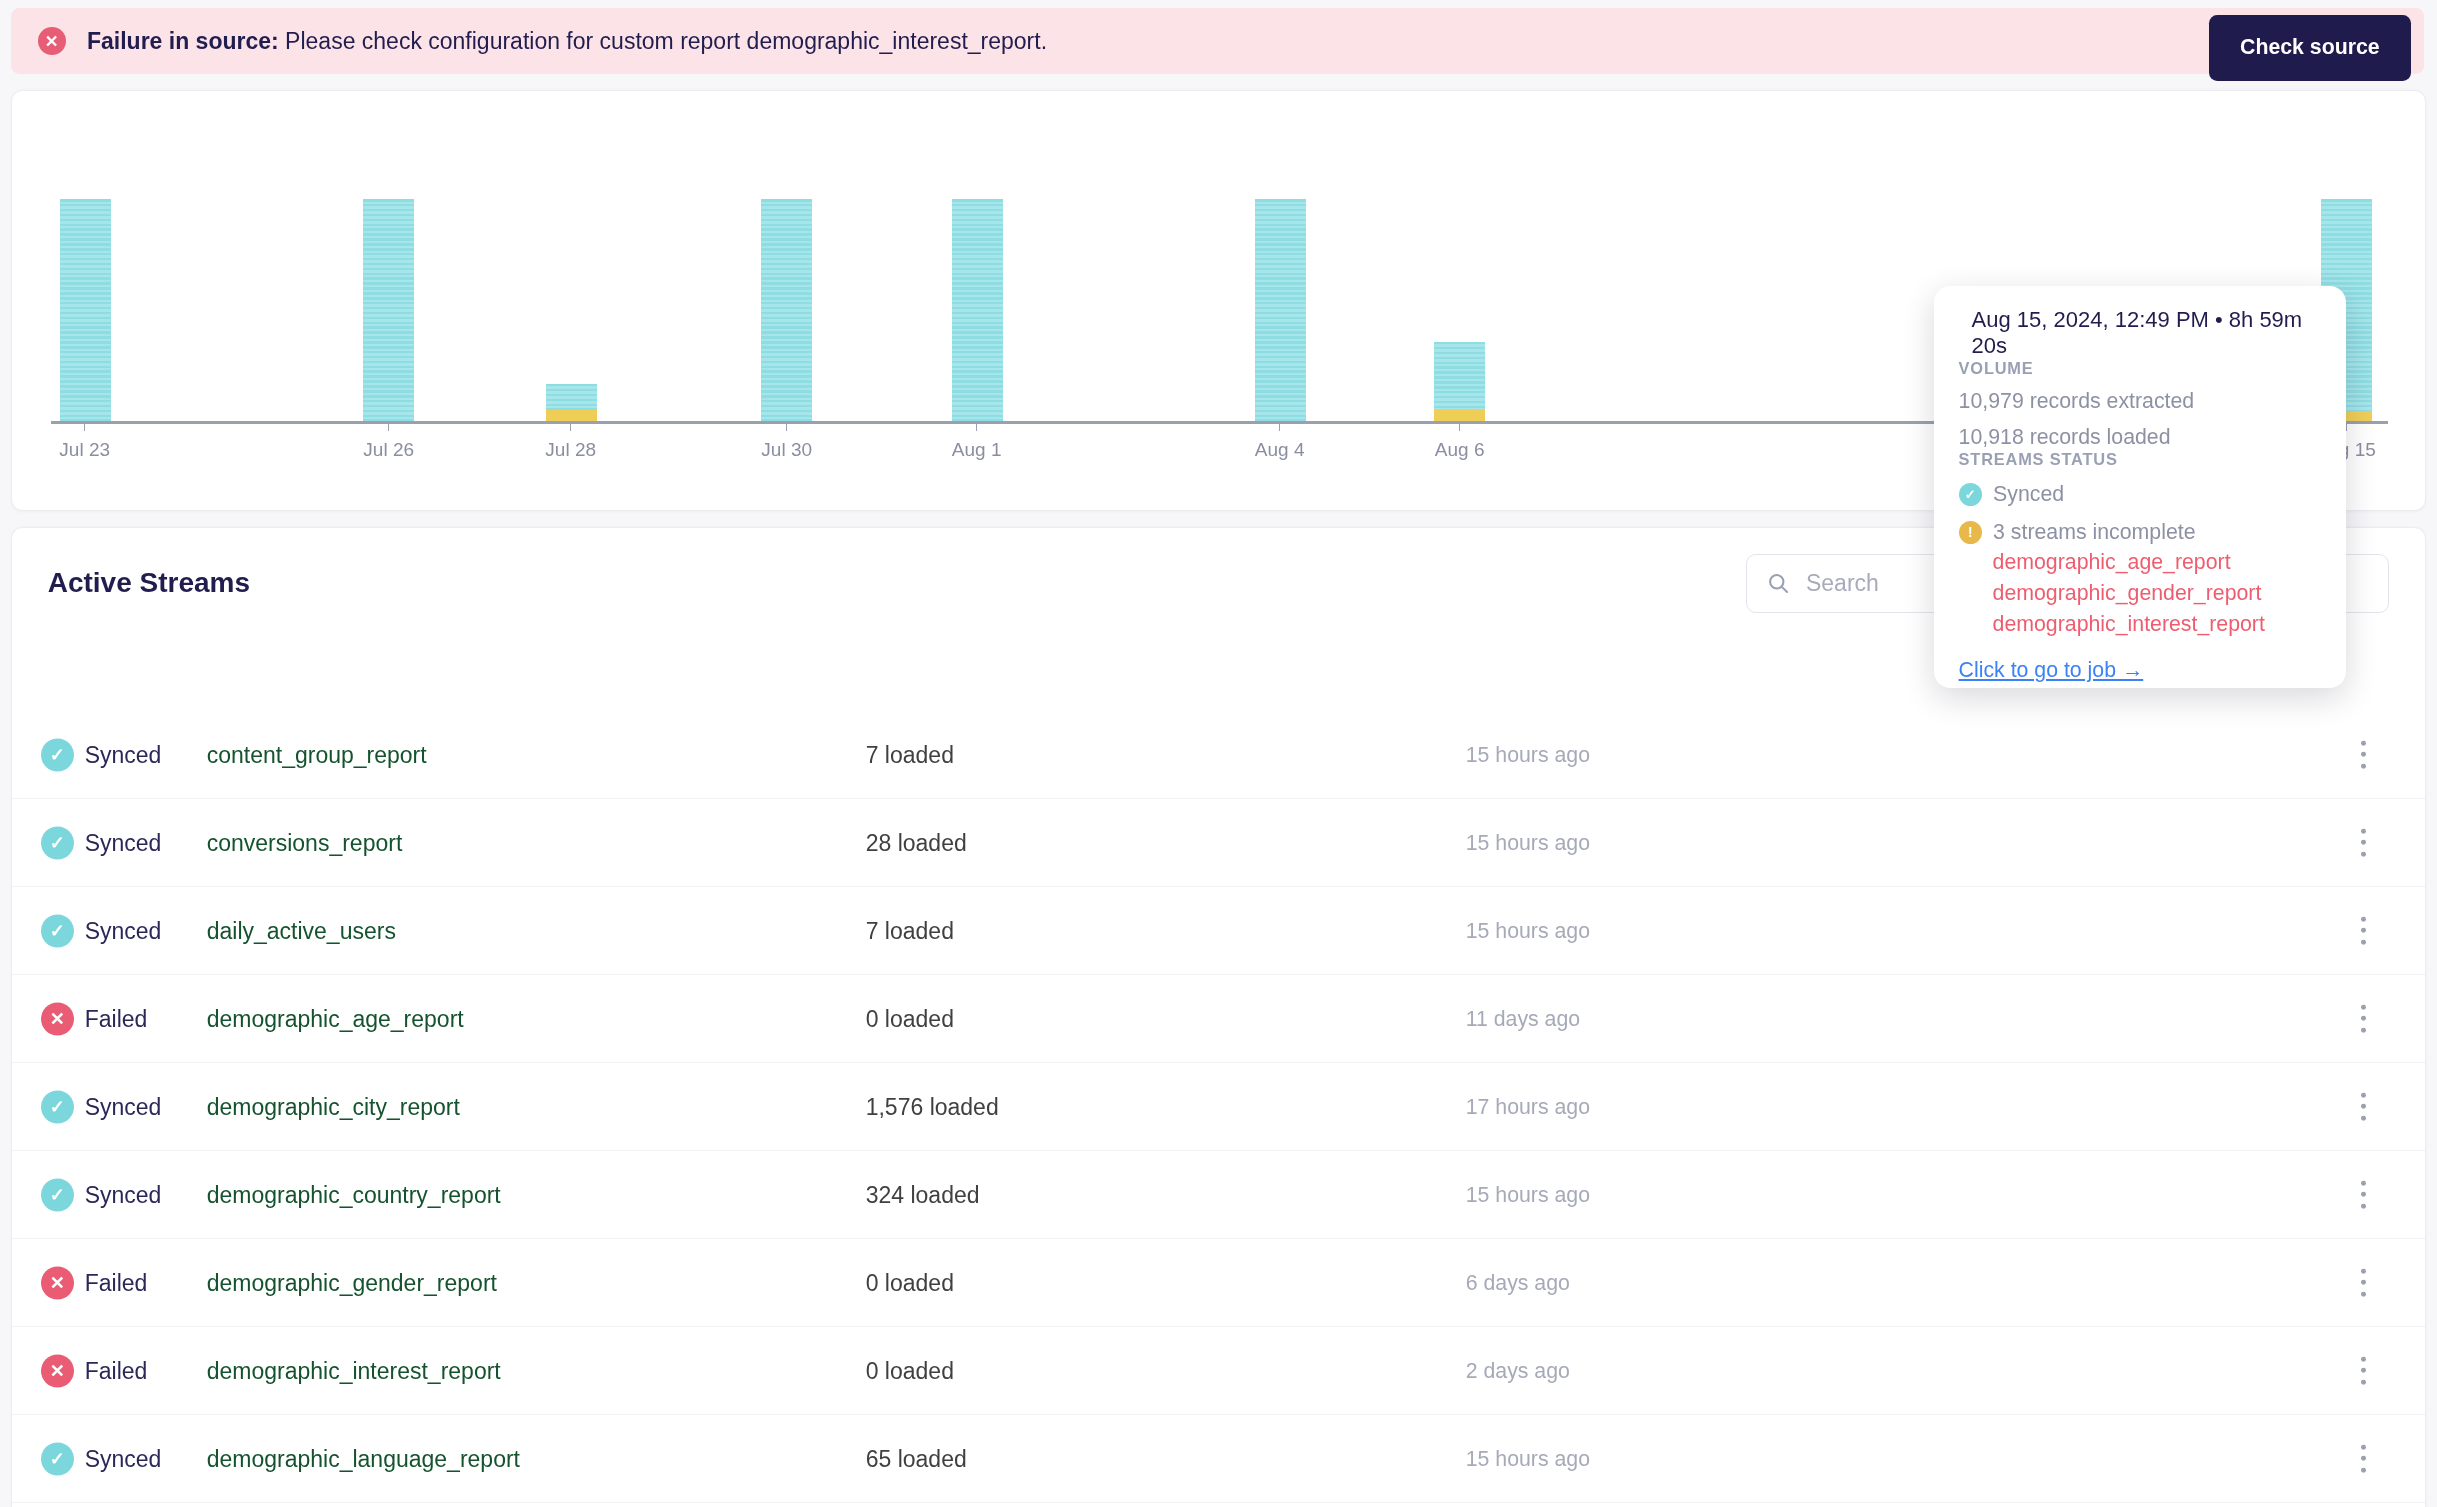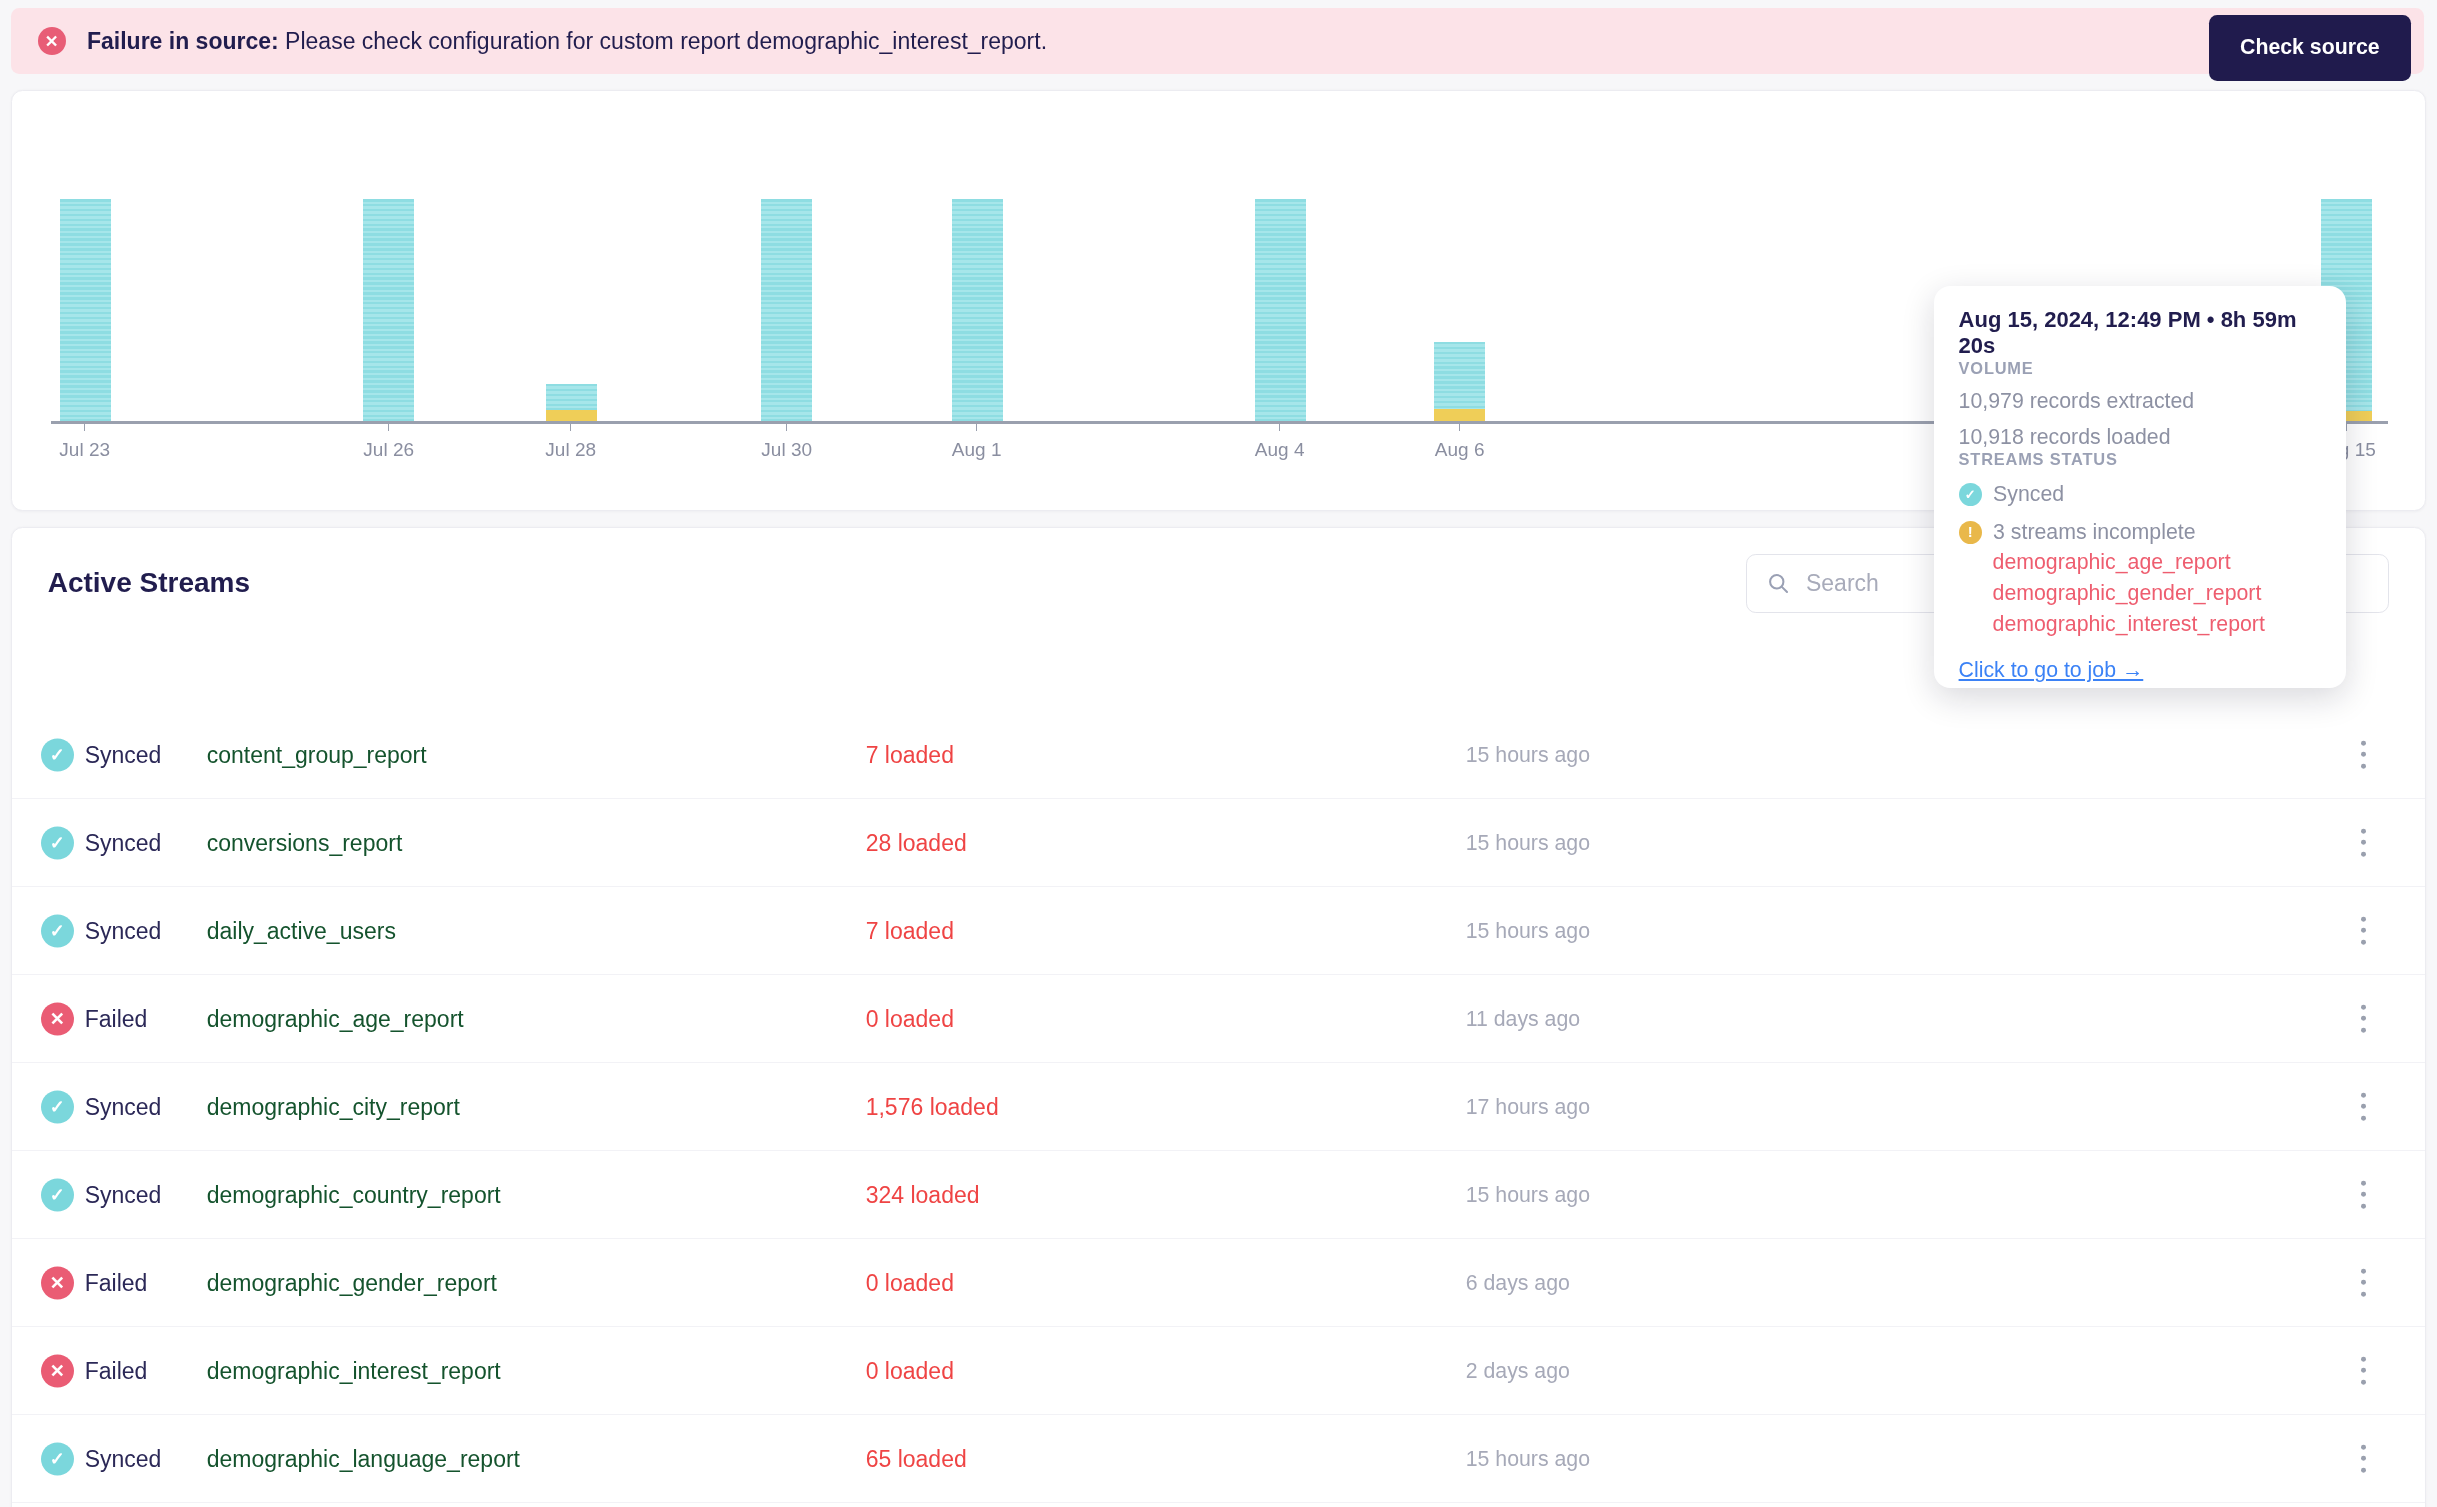--- a/index.html
+++ b/index.html
@@ -54,30 +54,30 @@
   .th-fresh{left:1454px;display:flex;align-items:center;gap:8.2px;}
   .tbody{position:absolute;top:183px;left:0;right:0;}
   .t-row{position:relative;height:88px;border-bottom:1.6px solid #f2f2f6;box-sizing:border-box;}
   .t-row > span{position:absolute;top:50%;transform:translateY(-50%);white-space:nowrap;}
   .st-icon{left:29px;width:33px;height:33px;border-radius:50%;
            display:flex;align-items:center;justify-content:center;}
   .st-icon.synced{background:#7bd7dc;} .st-icon.failed{background:#ea5c74;}
   .st-icon .glyph{color:#fff;font-size:18px;font-weight:bold;line-height:1;}
   .st-text{left:73px;font-size:23px;color:#2b2857;}
   .st-name{left:195px;font-size:23px;color:#14532d;}
-  .st-loaded{left:854px;font-size:23px;color:#ef4444;}
+  .st-loaded{left:854px;font-size:23px;color:#404040;}
   .st-fresh{left:1454px;font-size:21.3px;color:#a6a9b8;}
   .kebab{left:2342px;width:19.7px;display:flex;flex-direction:column;align-items:center;cursor:pointer;}
   .kebab i{display:block;width:4.9px;height:4.9px;border-radius:50%;background:#9aa0ae;margin:3.3px 0;}
 
   
   .tooltip{position:absolute;left:1934px;top:286px;width:412px;height:402px;box-sizing:border-box;
            background:#ffffff;border-radius:16.4px;box-shadow:0 9.8px 33px rgba(20,20,43,0.16);
            padding:21.3px 24.6px;z-index:10;}
-  .tt-title{font-size:22px;font-weight:bold;color:#211d4e;}
+  .tt-title{font-size:22px;font-weight:normal;color:#211d4e;margin-left:13px;}
   .tt-label{font-size:16.4px;font-weight:bold;letter-spacing:0.8px;color:#9aa0b4;}
   .tt-line{margin-top:10.7px;font-size:21.3px;color:#8d91a3;}
   .tt-row{margin-top:13px;display:flex;align-items:center;gap:11.5px;font-size:21.3px;color:#8d91a3;}
   .tt-circle{width:23px;height:23px;border-radius:50%;flex:0 0 auto;
              display:flex;align-items:center;justify-content:center;color:#fff;font-weight:bold;}
   .tt-circle.synced{background:#7bd7dc;font-size:13px;}
   .tt-circle.warn{background:#e9b84a;font-size:14.8px;}
   .tt-links{margin-left:34px;}
   .tt-link-red{margin-top:5.7px;font-size:21.3px;color:#ee5d6f;cursor:pointer;}
   .tt-job{margin-top:21px;font-size:21.3px;color:#3b82f6;text-decoration:underline;cursor:pointer;}

